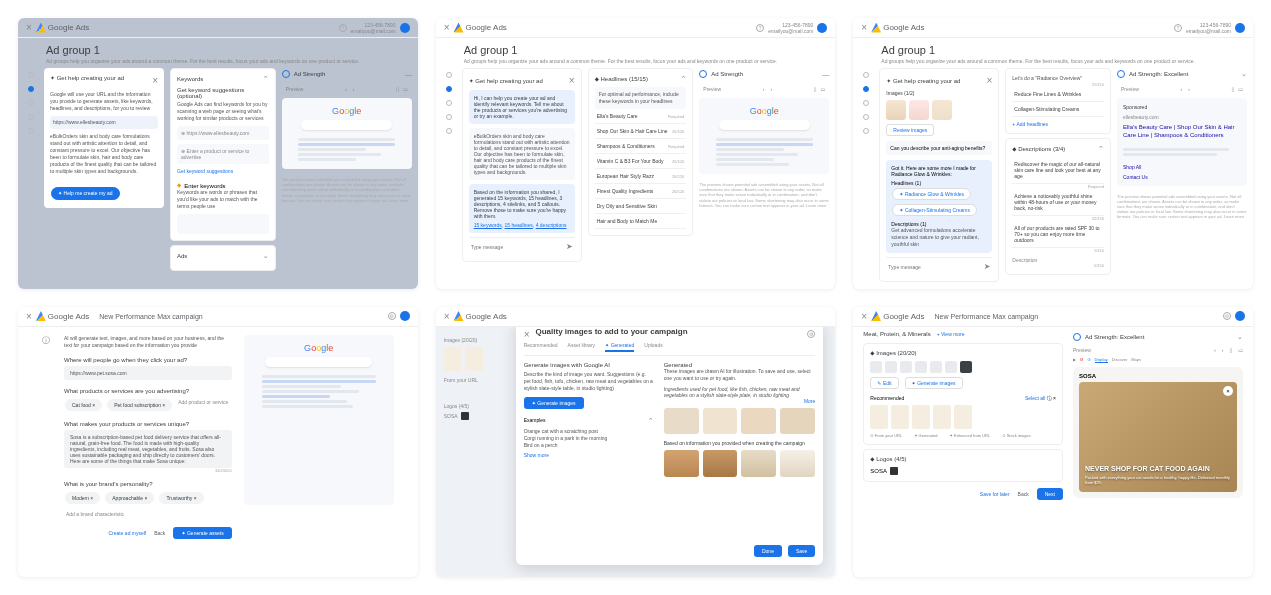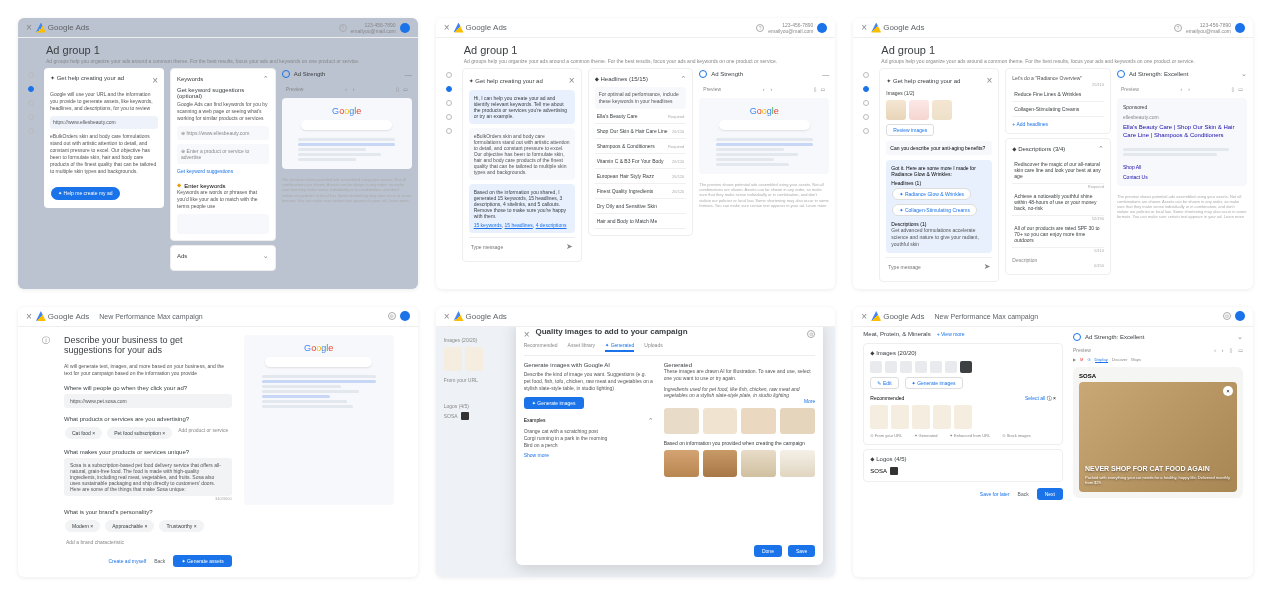--- a/index.html
+++ b/index.html
@@ -457,21 +457,20 @@
       </div>
       <span style="font-size:7px;color:#5f6368;margin-left:6px">New Performance Max campaign</span>
       <div class="top-right">
         <span class="help-ic">⚙</span>
         <div class="avatar"></div>
       </div>
     </div>
   <div class="p4-body">
     <div style="width:10px"><span style="color:#888;font-size:8px">ⓘ</span></div>
     <div class="p4-left">
-      <h2>Describe your business to get suggestions for your ads</h2>
       <div class="desc-txt" style="margin-bottom:8px">AI will generate text, images, and more based on your business, and the text for your campaign based on the information you provide</div>
       <div class="qa">
         <div class="q">Where will people go when they click your ad?</div>
         <div class="a">https://www.pet.sosa.com</div>
       </div>
       <div class="qa">
         <div class="q">What products or services are you advertising?</div>
         <div class="chips-row">
           <span class="chip" style="background:#f1f3f4;border-color:#f1f3f4;color:#3c4043"><span>Cat food</span> ×</span>
           <span class="chip" style="background:#f1f3f4;border-color:#f1f3f4;color:#3c4043"><span>Pet food subscription</span> ×</span>

